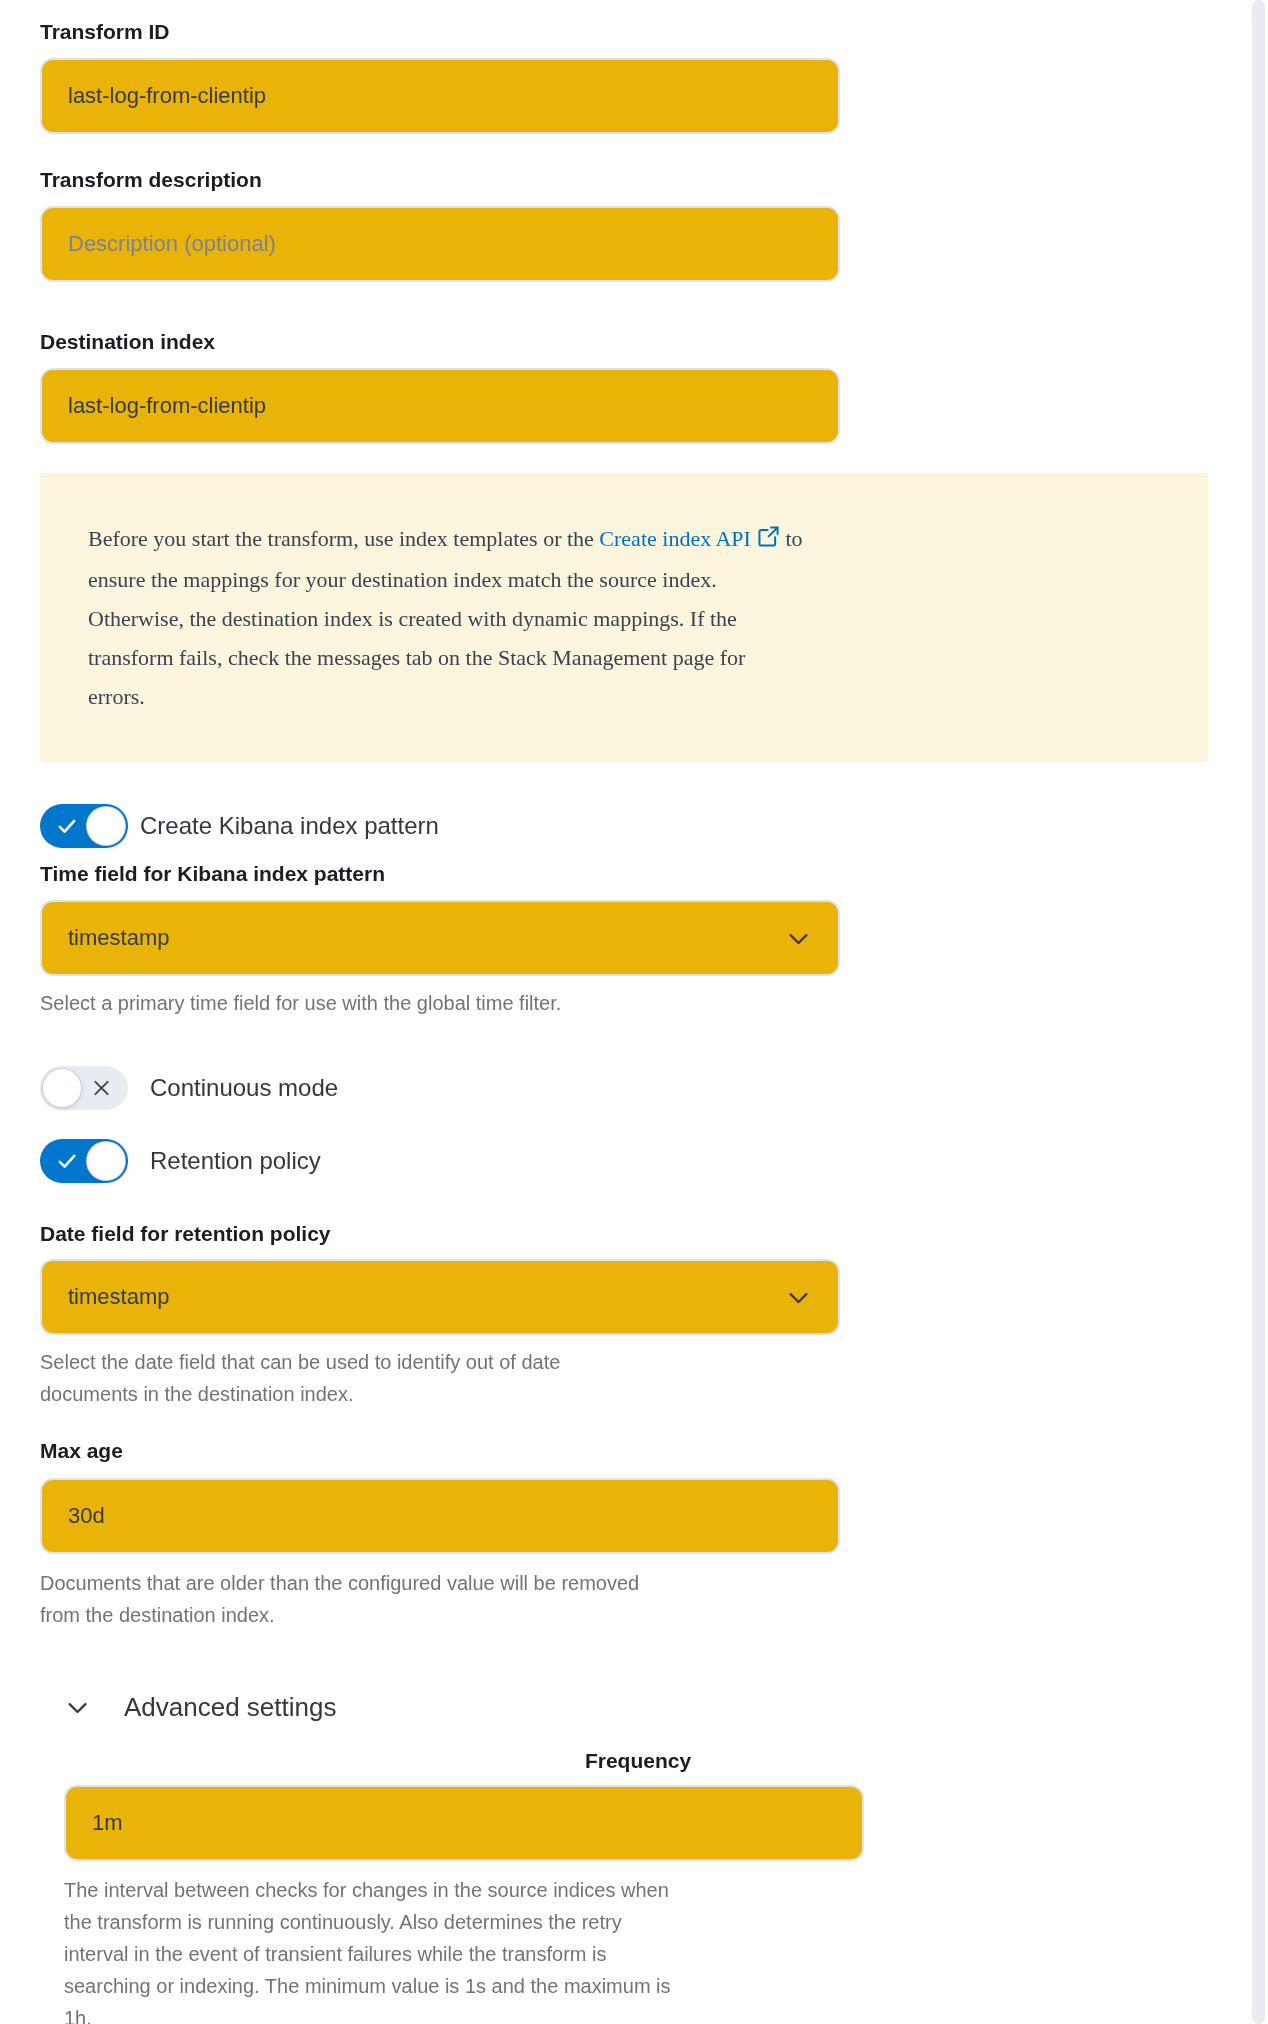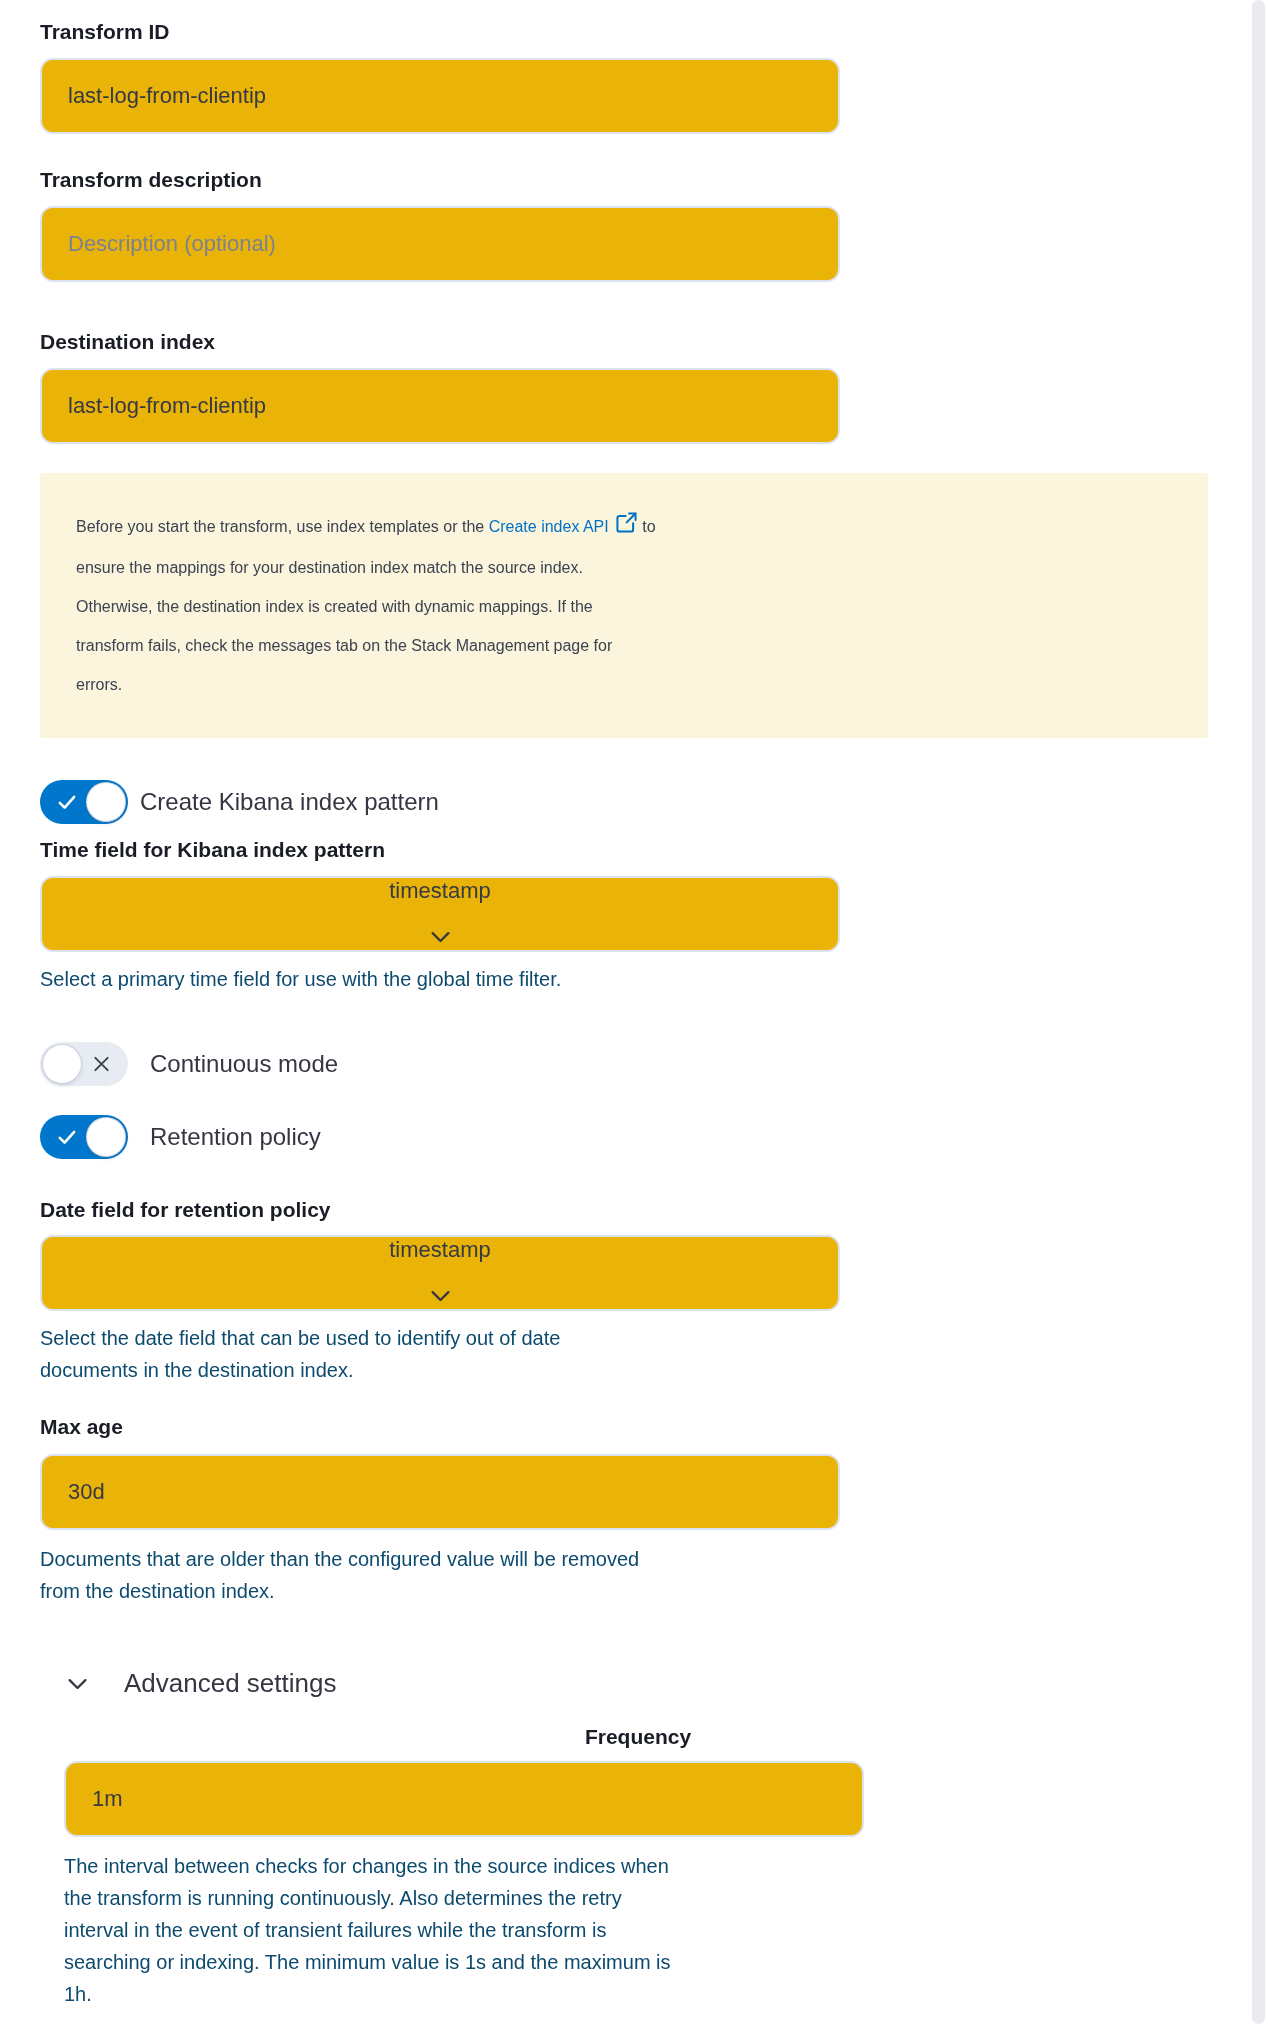--- a/index.html
+++ b/index.html
@@ -38,41 +38,41 @@
     padding: 0 26px;
     outline: none;
     display: block;
   }
   input.control::placeholder { color: #7b8291; opacity: 1; }
   .select {
     display: flex;
     align-items: center;
     justify-content: space-between;
     cursor: pointer;
-    flex-direction: column;
   }
   .select .select-value { color: #353a45; }
   .help-text {
     font-size: 20px;
     line-height: 32px;
-    color: #0c4a6e;
+    color: #737373;
     white-space: pre-line;
   }
   .callout {
     width: 1168px;
     background: #fbf5dd;
     border-radius: 2px;
     padding: 34px 36px;
   }
   .callout p {
-    margin: 0;
-    font-size: 16px;
+    margin: 12px;
+    font-size: 22px;
     line-height: 39px;
     color: #3c4250;
     white-space: pre-line;
+    font-family: Liberation Serif, serif;
   }
   .callout a {
     color: #0071c2;
     text-decoration: none;
     cursor: pointer;
     white-space: normal;
   }
   .ext-icon { display: inline-block; vertical-align: -2px; margin-left: 6px; }
   .switch-row {
     display: flex;

